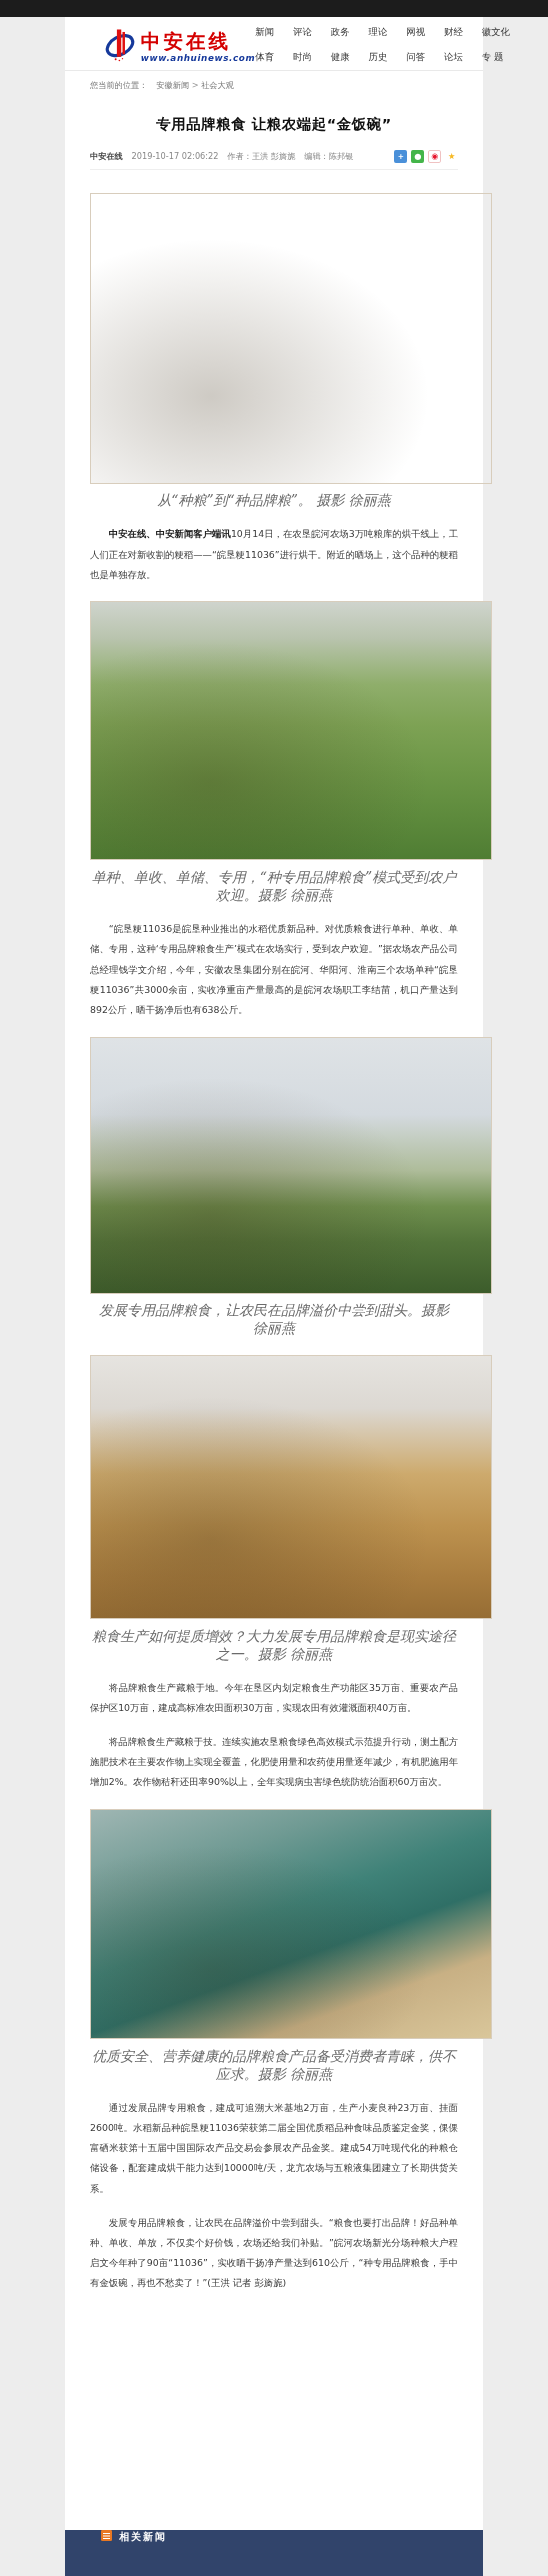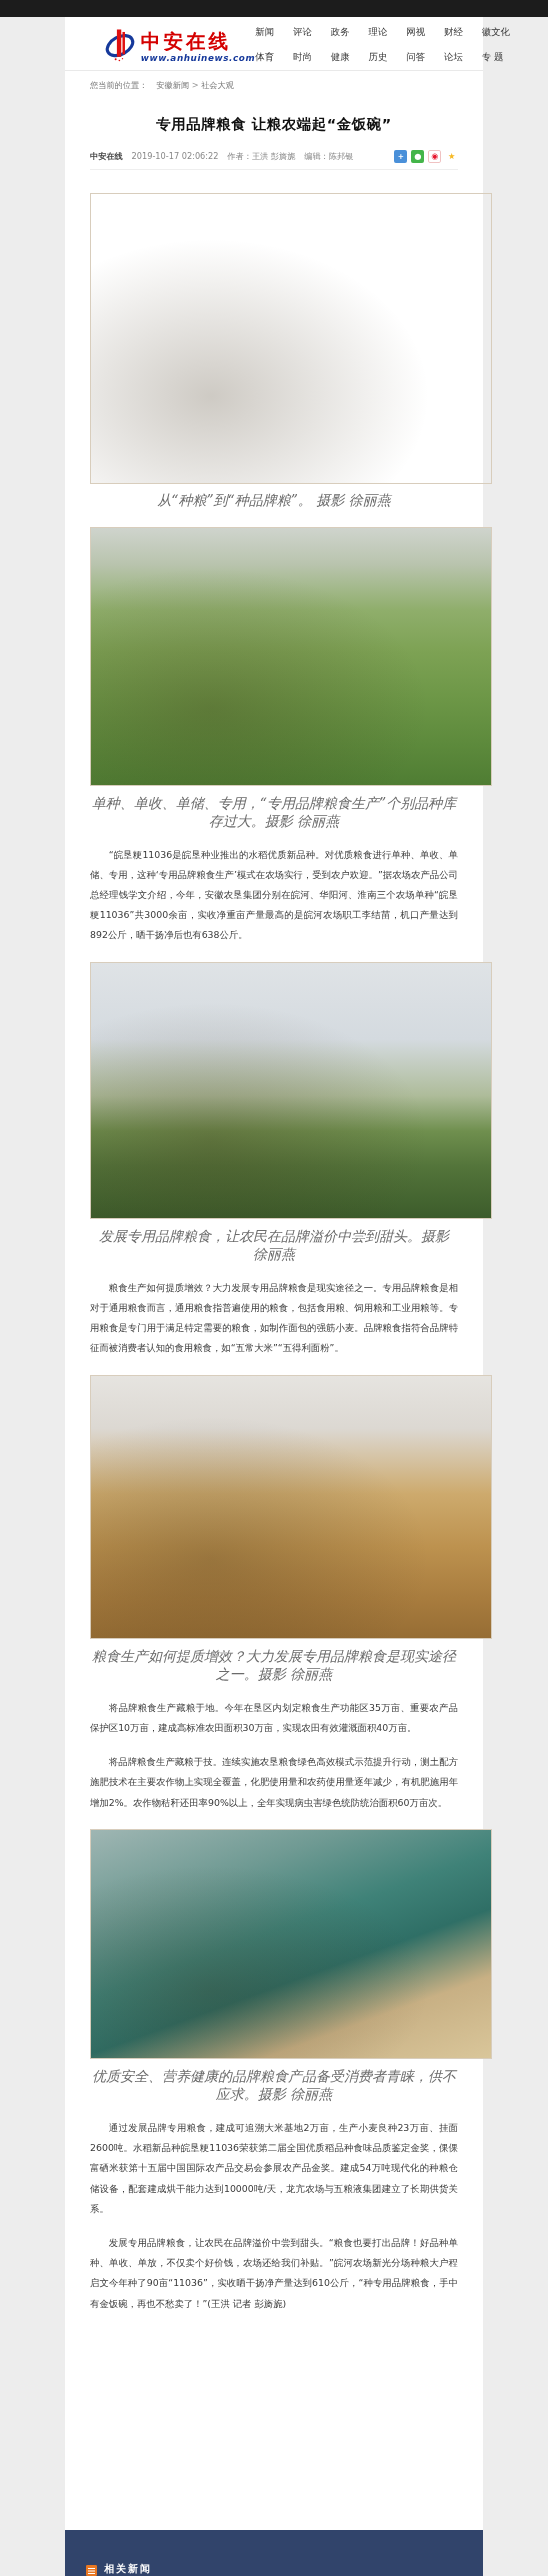--- a/index.html
+++ b/index.html
@@ -47,21 +47,21 @@
   .photo-2 { height:259px; background:linear-gradient(180deg,#cfd4cd 0%,#b9c4ae 14%,#8fae6b 32%,#7da254 48%,#6d9747 66%,#5d8a3c 84%,#4f7d33 100%); }
   .photo-3 { height:257px; background:linear-gradient(180deg,#dfe3e6 0%,#d4dadf 30%,#aebc9a 52%,#6f8f4e 66%,#53743a 80%,#3c5c2b 100%); }
   .photo-4 { height:264px; background:linear-gradient(180deg,#e6e4e0 0%,#dcd8d2 20%,#cdaa6d 45%,#bd924f 65%,#a87c3e 85%,#966d34 100%); }
   .photo-5 { height:230px; background:linear-gradient(160deg,#9fb6b3 0%,#6f9a93 25%,#3f8278 45%,#2f6f66 60%,#c8b084 78%,#d9c69a 100%); }
   .photo::after { content:""; position:absolute; left:0; top:0; right:0; bottom:0;
     background:radial-gradient(ellipse at 30% 70%, rgba(60,45,20,0.25), rgba(0,0,0,0) 55%); }
   figcaption, .caption { text-align:center; font-size:14px; color:#6b6b6b; font-family:"DejaVu Serif","Liberation Serif",serif;
     font-style:italic; margin:8.8px 0 2.5px; }
 
   
-  .related-bar { margin-top:auto; background:#31446b; height:46px; display:flex; align-items:flex-end; padding-left:21px; }
+  .related-bar { margin-top:auto; background:#31446b; height:46px; display:flex; align-items:flex-start; padding-left:36px; }
   .related-icon { width:10.7px; height:10.7px; background:#e87722; border-radius:1.3px; margin-right:7.5px; position:relative; }
   .related-icon::before { content:""; position:absolute; left:1.9px; right:1.9px; top:2.5px; height:1.3px; background:#fff;
     box-shadow:0 2.5px 0 #fff, 0 5px 0 #fff; }
   .related-label { color:#ffffff; font-size:10px; font-weight:bold; letter-spacing:1.9px; }
 </style>
 </head>
 <body>
 
 <div class="topbar"></div>
 
@@ -123,26 +123,26 @@
         <span class="share-icon" style="background: rgb(68, 181, 73); color: rgb(255, 255, 255);">●</span>
         <span class="share-icon" style="background: rgb(255, 255, 255); color: rgb(230, 22, 45); border: 0.6px solid rgb(240, 194, 194);">◉</span>
         <span class="share-icon" style="background: transparent; color: rgb(247, 185, 36);">★</span>
       </div>
   </div>
   <div class="meta-divider"></div>
 
   <div class="article-body" id="article-body">
       <figure class="photo photo-1" title="装载机在粮库旁堆放金黄的稻谷"></figure>
       <div class="caption">从“种粮”到“种品牌粮”。 摄影 徐丽燕</div>
+      <p class="para"><strong>中安在线、中安新闻客户端讯</strong>10月14日，在农垦皖河农场3万吨粮库的烘干线上，工人们正在对新收割的粳稻——“皖垦粳11036”进行烘干。附近的晒场上，这个品种的粳稻也是单独存放。</p>
       <figure class="photo photo-2" title="收割机在稻田中收割水稻"></figure>
-      <div class="caption">单种、单收、单储、专用，“专用品牌粮食生产”个别品种库存过大。摄影 徐丽燕</div>
+      <div class="caption">单种、单收、单储、专用，“种专用品牌粮食”模式受到农户欢迎。摄影 徐丽燕</div>
       <p class="para">“皖垦粳11036是皖垦种业推出的水稻优质新品种。对优质粮食进行单种、单收、单储、专用，这种‘专用品牌粮食生产’模式在农场实行，受到农户欢迎。”据农场农产品公司总经理钱学文介绍，今年，安徽农垦集团分别在皖河、华阳河、淮南三个农场单种“皖垦粳11036”共3000余亩，实收净重亩产量最高的是皖河农场职工李结苗，机口产量达到892公斤，晒干扬净后也有638公斤。</p>
       <figure class="photo photo-3" title="收割机向运粮卡车卸粮"></figure>
       <div class="caption">发展专用品牌粮食，让农民在品牌溢价中尝到甜头。摄影 徐丽燕</div>
-      <p class="para">粮食生产如何提质增效？大力发展专用品牌粮食是现实途径之一。专用品牌粮食是相对于通用粮食而言，通用粮食指普遍使用的粮食，包括食用粮、饲用粮和工业用粮等。专用粮食是专门用于满足特定需要的粮食，如制作面包的强筋小麦。品牌粮食指符合品牌特征而被消费者认知的食用粮食，如“五常大米”“五得利面粉”。</p>
       <figure class="photo photo-4" title="粮库内输送机与金色稻谷堆"></figure>
       <div class="caption">粮食生产如何提质增效？大力发展专用品牌粮食是现实途径之一。摄影 徐丽燕</div>
       <p class="para">将品牌粮食生产藏粮于地。今年在垦区内划定粮食生产功能区35万亩、重要农产品保护区10万亩，建成高标准农田面积30万亩，实现农田有效灌溉面积40万亩。</p>
       <p class="para">将品牌粮食生产藏粮于技。连续实施农垦粮食绿色高效模式示范提升行动，测土配方施肥技术在主要农作物上实现全覆盖，化肥使用量和农药使用量逐年减少，有机肥施用年增加2%。农作物秸秆还田率90%以上，全年实现病虫害绿色统防统治面积60万亩次。</p>
       <figure class="photo photo-5" title="大米加工生产线上的稻谷输送设备"></figure>
       <div class="caption">优质安全、营养健康的品牌粮食产品备受消费者青睐，供不应求。摄影 徐丽燕</div>
       <p class="para">通过发展品牌专用粮食，建成可追溯大米基地2万亩，生产小麦良种23万亩、挂面2600吨。水稻新品种皖垦粳11036荣获第二届全国优质稻品种食味品质鉴定金奖，倮倮富硒米获第十五届中国国际农产品交易会参展农产品金奖。建成54万吨现代化的种粮仓储设备，配套建成烘干能力达到10000吨/天，龙亢农场与五粮液集团建立了长期供货关系。</p>
       <p class="para">发展专用品牌粮食，让农民在品牌溢价中尝到甜头。“粮食也要打出品牌！好品种单种、单收、单放，不仅卖个好价钱，农场还给我们补贴。”皖河农场新光分场种粮大户程启文今年种了90亩“11036”，实收晒干扬净产量达到610公斤，“种专用品牌粮食，手中有金饭碗，再也不愁卖了！”(王洪 记者 彭旖旎)</p>
     </div>
 

